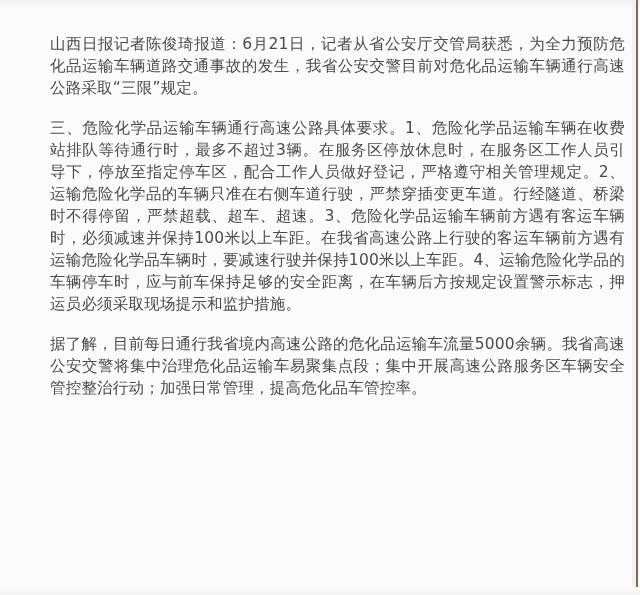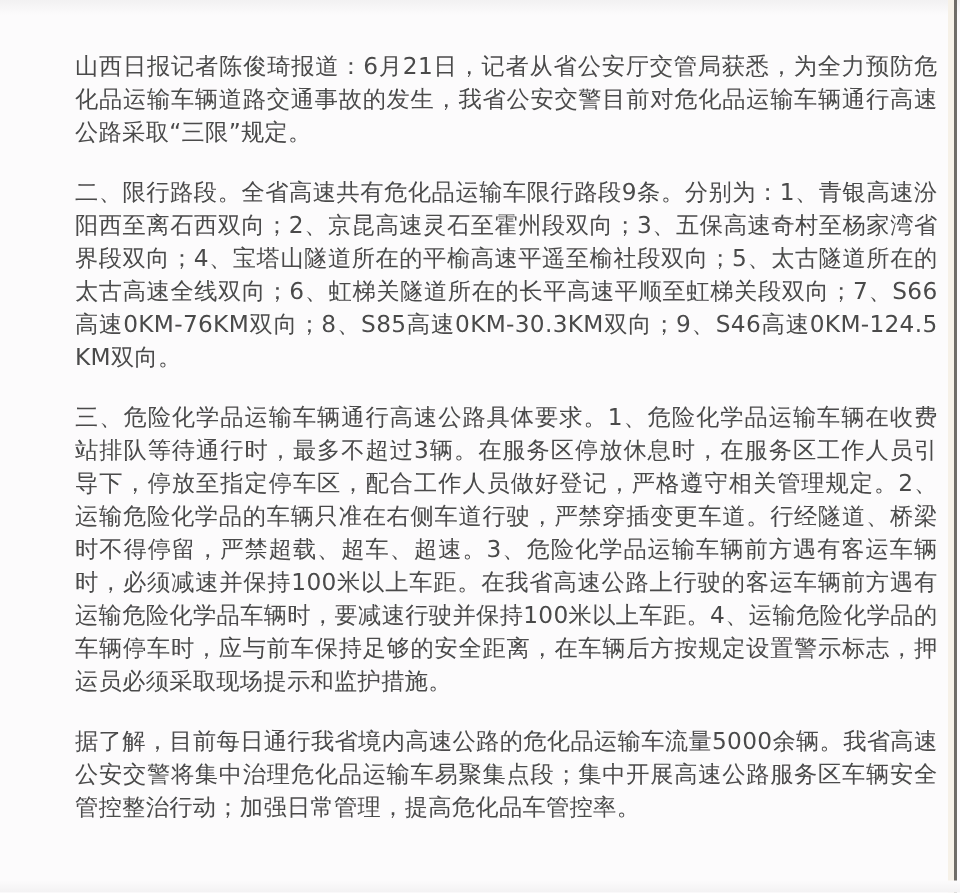--- a/index.html
+++ b/index.html
@@ -60,21 +60,20 @@
   }
 </style>
 </head>
 <body>
 
 <div class="edge-fade-top"></div>
 
 <div class="article">
   <div id="article-body">
       <p class="para">山西日报记者陈俊琦报道：6月21日，记者从省公安厅交管局获悉，为全力预防危化品运输车辆道路交通事故的发生，我省公安交警目前对危化品运输车辆通行高速公路采取“三限”规定。</p>
-      <p class="para">二、限行路段。全省高速共有危化品运输车限行路段9条。分别为：1、青银高速汾阳西至离石西双向；2、京昆高速灵石至霍州段双向；3、五保高速奇村至杨家湾省界段双向；4、宝塔山隧道所在的平榆高速平遥至榆社段双向；5、太古隧道所在的太古高速全线双向；6、虹梯关隧道所在的长平高速平顺至虹梯关段双向；7、S66高速0KM-76KM双向；8、S85高速0KM-30.3KM双向；9、S46高速0KM-124.5KM双向。</p>
       <p class="para">三、危险化学品运输车辆通行高速公路具体要求。1、危险化学品运输车辆在收费站排队等待通行时，最多不超过3辆。在服务区停放休息时，在服务区工作人员引导下，停放至指定停车区，配合工作人员做好登记，严格遵守相关管理规定。2、运输危险化学品的车辆只准在右侧车道行驶，严禁穿插变更车道。行经隧道、桥梁时不得停留，严禁超载、超车、超速。3、危险化学品运输车辆前方遇有客运车辆时，必须减速并保持100米以上车距。在我省高速公路上行驶的客运车辆前方遇有运输危险化学品车辆时，要减速行驶并保持100米以上车距。4、运输危险化学品的车辆停车时，应与前车保持足够的安全距离，在车辆后方按规定设置警示标志，押运员必须采取现场提示和监护措施。</p>
       <p class="para">据了解，目前每日通行我省境内高速公路的危化品运输车流量5000余辆。我省高速公安交警将集中治理危化品运输车易聚集点段；集中开展高速公路服务区车辆安全管控整治行动；加强日常管理，提高危化品车管控率。</p>
     </div>
 </div>
 
 <div class="right-edge-strip"></div>
 <div class="right-edge-line"></div>
 <div class="edge-fade-bottom"></div>
 
 </body></html>

